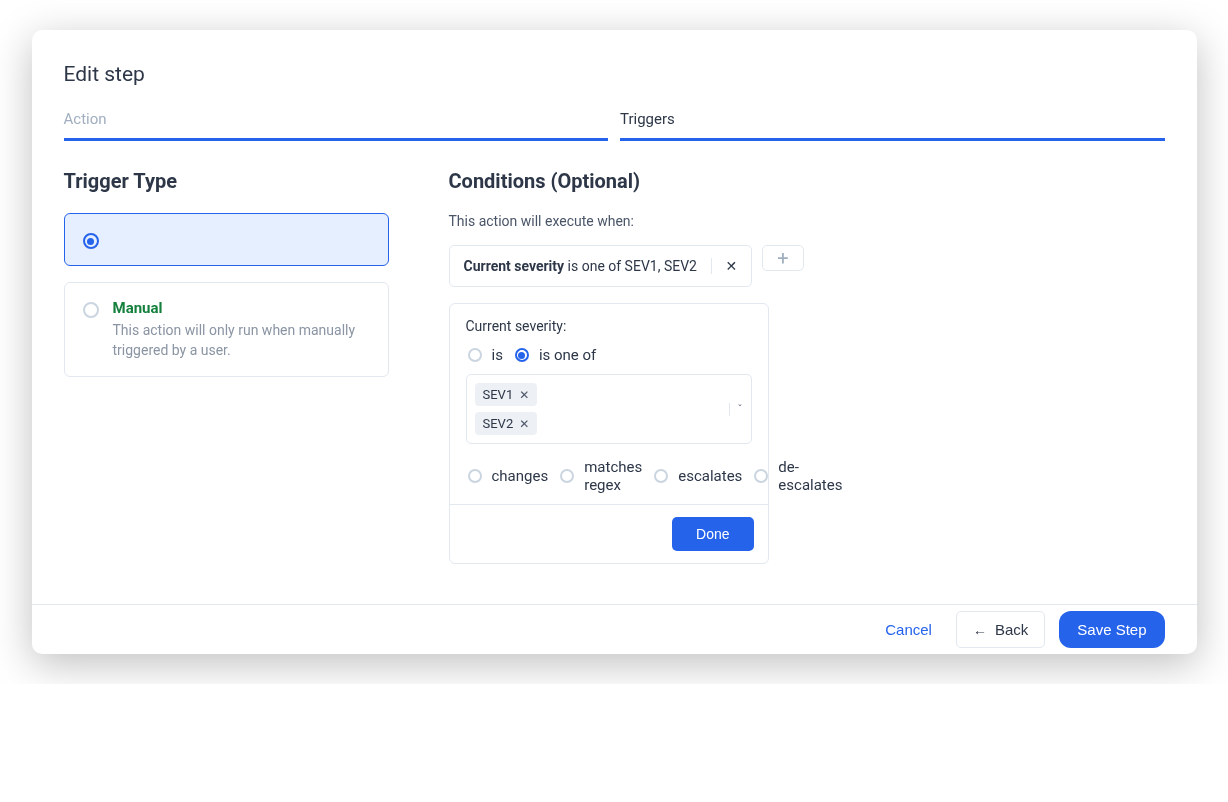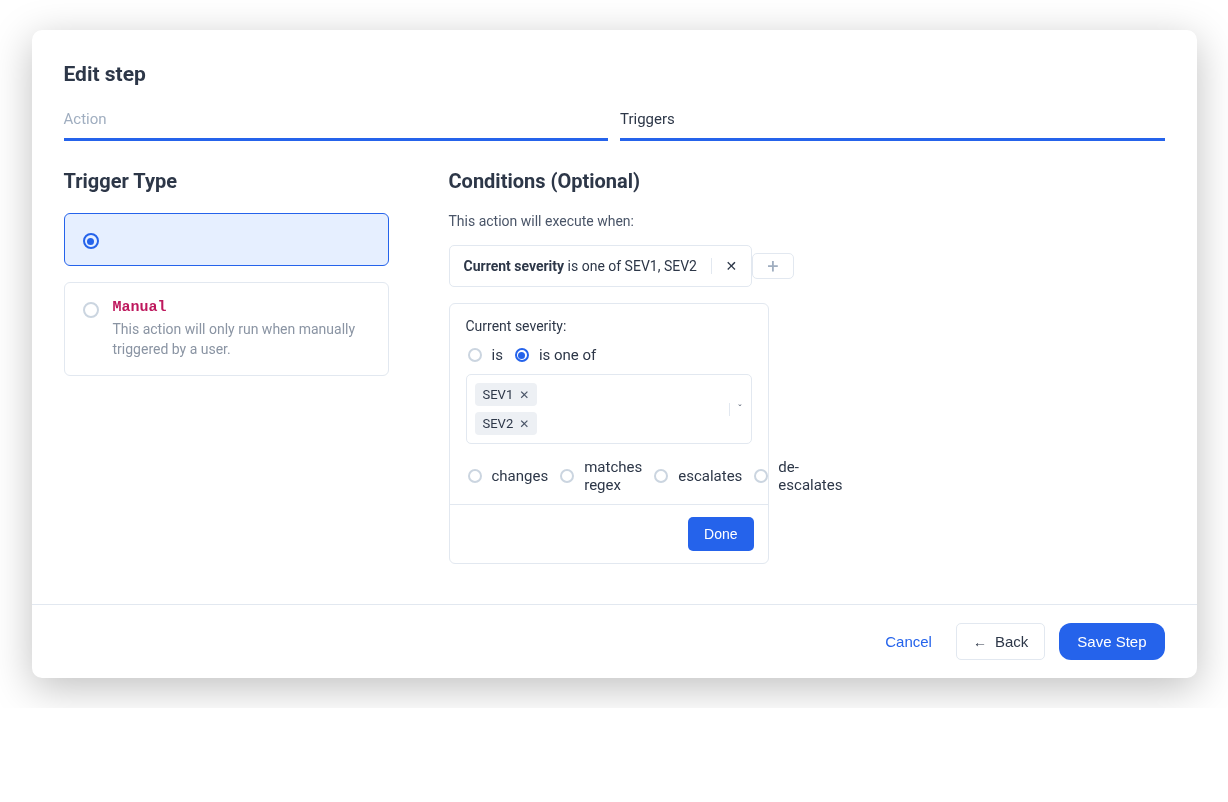--- a/index.html
+++ b/index.html
@@ -14,21 +14,21 @@
     .modal {
       width: 1165px;
       background: #fff;
       border-radius: 10px;
       box-shadow: 0 10px 40px rgba(0,0,0,0.25);
       padding: 32px 32px 24px 32px;
       color: #2d3748;
     }
     .modal-title {
       font-size: 21px;
-      font-weight: 700;
+      font-weight: 400;
       color: #2d3748;
       margin-bottom: 24px;
     }
     .tabs {
       display: flex;
       gap: 12px;
       margin-bottom: 28px;
     }
     .tab {
       flex: 1;
@@ -79,30 +79,30 @@
       content:"";
       width: 7px; height: 7px;
       background:#2563eb;
       border-radius:50%;
     }
     .trigger-name { font-weight: 700; font-size: 15px; margin-bottom: 4px; }
     .trigger-card.selected .trigger-name { color: #2563eb; }
     .trigger-desc {
       font-size: 14px; color: #8a94a3; line-height: 1.4;
     }
-    .trigger-card:not(.selected) .trigger-name { color: #be185d; font-family: Liberation Mono, monospace; }
+    .trigger-card:not(.selected) .trigger-name { color: #15803d; }
     .trigger-card:not(.selected) { color: #a0aec0; }
 
     .subhead {
       font-size: 14px;
       color: #4a5568;
       margin-bottom: 16px;
     }
 
-    .pill-row { display:flex; align-items:center; margin-bottom: 16px; }
+    .pill-row { display:flex; gap: 10px; align-items:flex-start; margin-bottom: 16px; }
     .pill {
       border: 1px solid #e2e8f0;
       border-radius: 5px;
       display:flex;
       align-items:center;
       background:#fff;
       overflow:hidden;
     }
     .pill-text {
       padding: 12px 14px;
@@ -172,27 +172,27 @@
     }
 
     .editor-footer {
       border-top:1px solid #e2e8f0;
       padding: 12px 14px;
       display:flex; justify-content:flex-end;
     }
     .done-btn {
       background:#2563eb; color:#fff;
       border:none; border-radius:5px;
-      padding: 9px 16px; font-size:14px; cursor:pointer;
+      padding: 9px 24px; font-size:14px; cursor:pointer;
     }
 
     .footer {
       border-top: 1px solid #e2e8f0;
       margin: 40px -32px -24px -32px;
-      padding: 18px 32px;
+      padding: 6px 32px;
       display:flex; justify-content:flex-end; gap: 14px; align-items:center;
     }
     .btn-cancel {
       background:transparent; border:none;
       color:#2563eb; font-size:15px; cursor:pointer;
       padding: 8px 10px;
     }
     .btn-back {
       background:#fff; border:1px solid #e2e8f0;
       color:#2d3748; font-size:15px; cursor:pointer;

